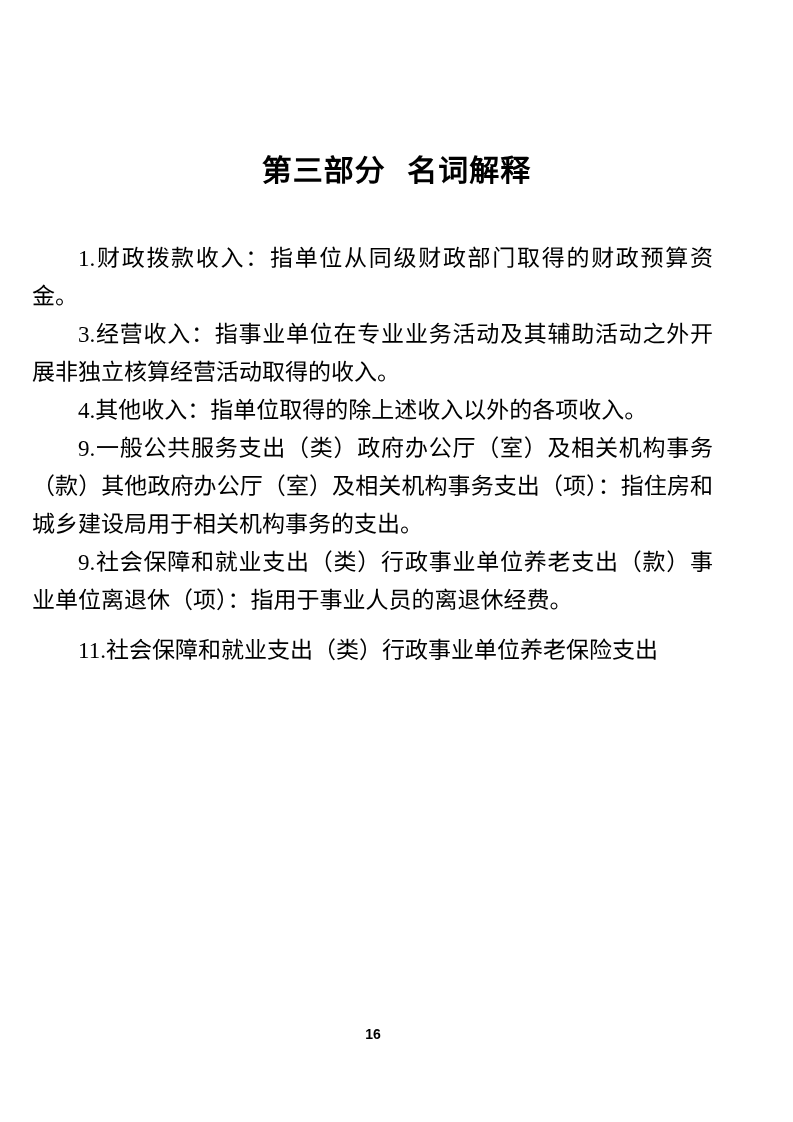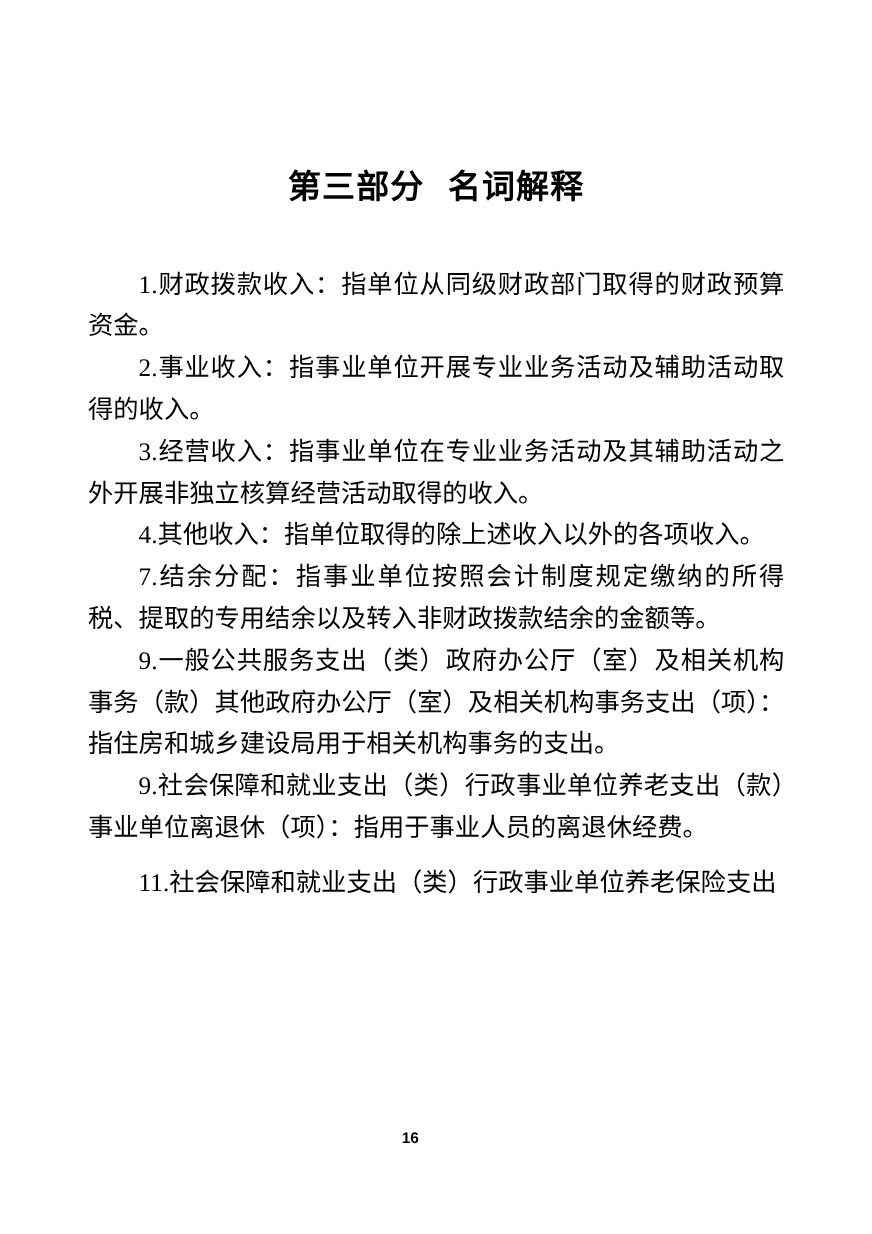--- a/index.html
+++ b/index.html
@@ -24,21 +24,21 @@
     font-family: "Liberation Sans", sans-serif;
     font-weight: 700;
     font-size: 30px;
     line-height: 38px;
     letter-spacing: 1px;
     word-spacing: 12px;
     color: #000000;
   }
   .content {
     margin-top: 50px;
-    padding-left: 80px;
+    padding-left: 32px;
     padding-right: 80px;
   }
   .content p {
     margin: 0;
     font-family: "Liberation Serif", serif;
     font-size: 23px;
     line-height: 38px;
     text-indent: 2em;
     text-align: justify;
     text-justify: inter-ideograph;
@@ -61,24 +61,22 @@
 </style>
 </head>
 <body>
 
 <div class="page">
 
   <h1 class="doc-title">第三部分 名词解释</h1>
 
   <div class="content">
     <p>1.财政拨款收入：指单位从同级财政部门取得的财政预算资金。</p>
-    <p>2.事业收入：指事业单位开展专业业务活动及辅助活动取得的收入。</p>
     <p>3.经营收入：指事业单位在专业业务活动及其辅助活动之外开展非独立核算经营活动取得的收入。</p>
     <p>4.其他收入：指单位取得的除上述收入以外的各项收入。</p>
-    <p>7.结余分配：指事业单位按照会计制度规定缴纳的所得税、提取的专用结余以及转入非财政拨款结余的金额等。</p>
     <p>9.一般公共服务支出（类）政府办公厅（室）及相关机构事务（款）其他政府办公厅（室）及相关机构事务支出（项）：指住房和城乡建设局用于相关机构事务的支出。</p>
     <p>9.社会保障和就业支出（类）行政事业单位养老支出（款）事业单位离退休（项）：指用于事业人员的离退休经费。</p>
     <p class="last-item">11.社会保障和就业支出（类）行政事业单位养老保险支出</p>
   </div>
 
   <div class="page-footer">16</div>
 
 </div>
 
 </body></html>

